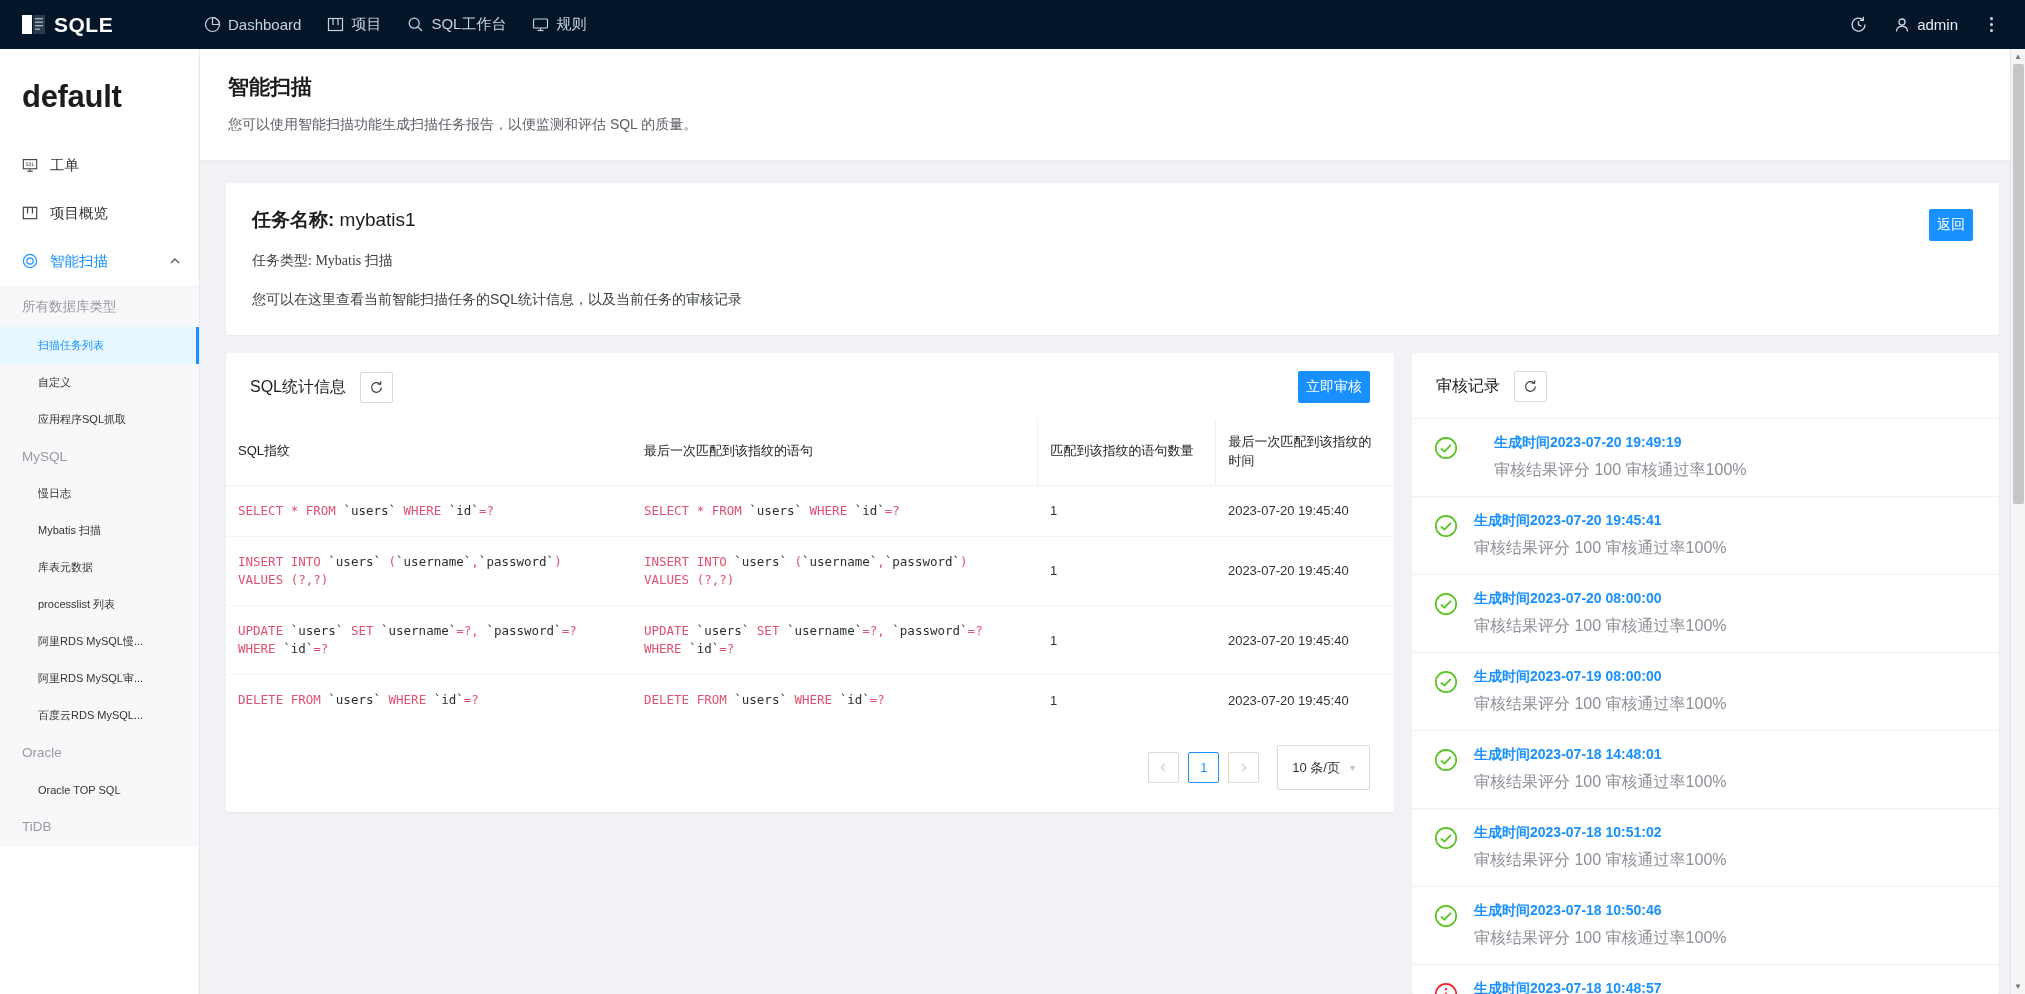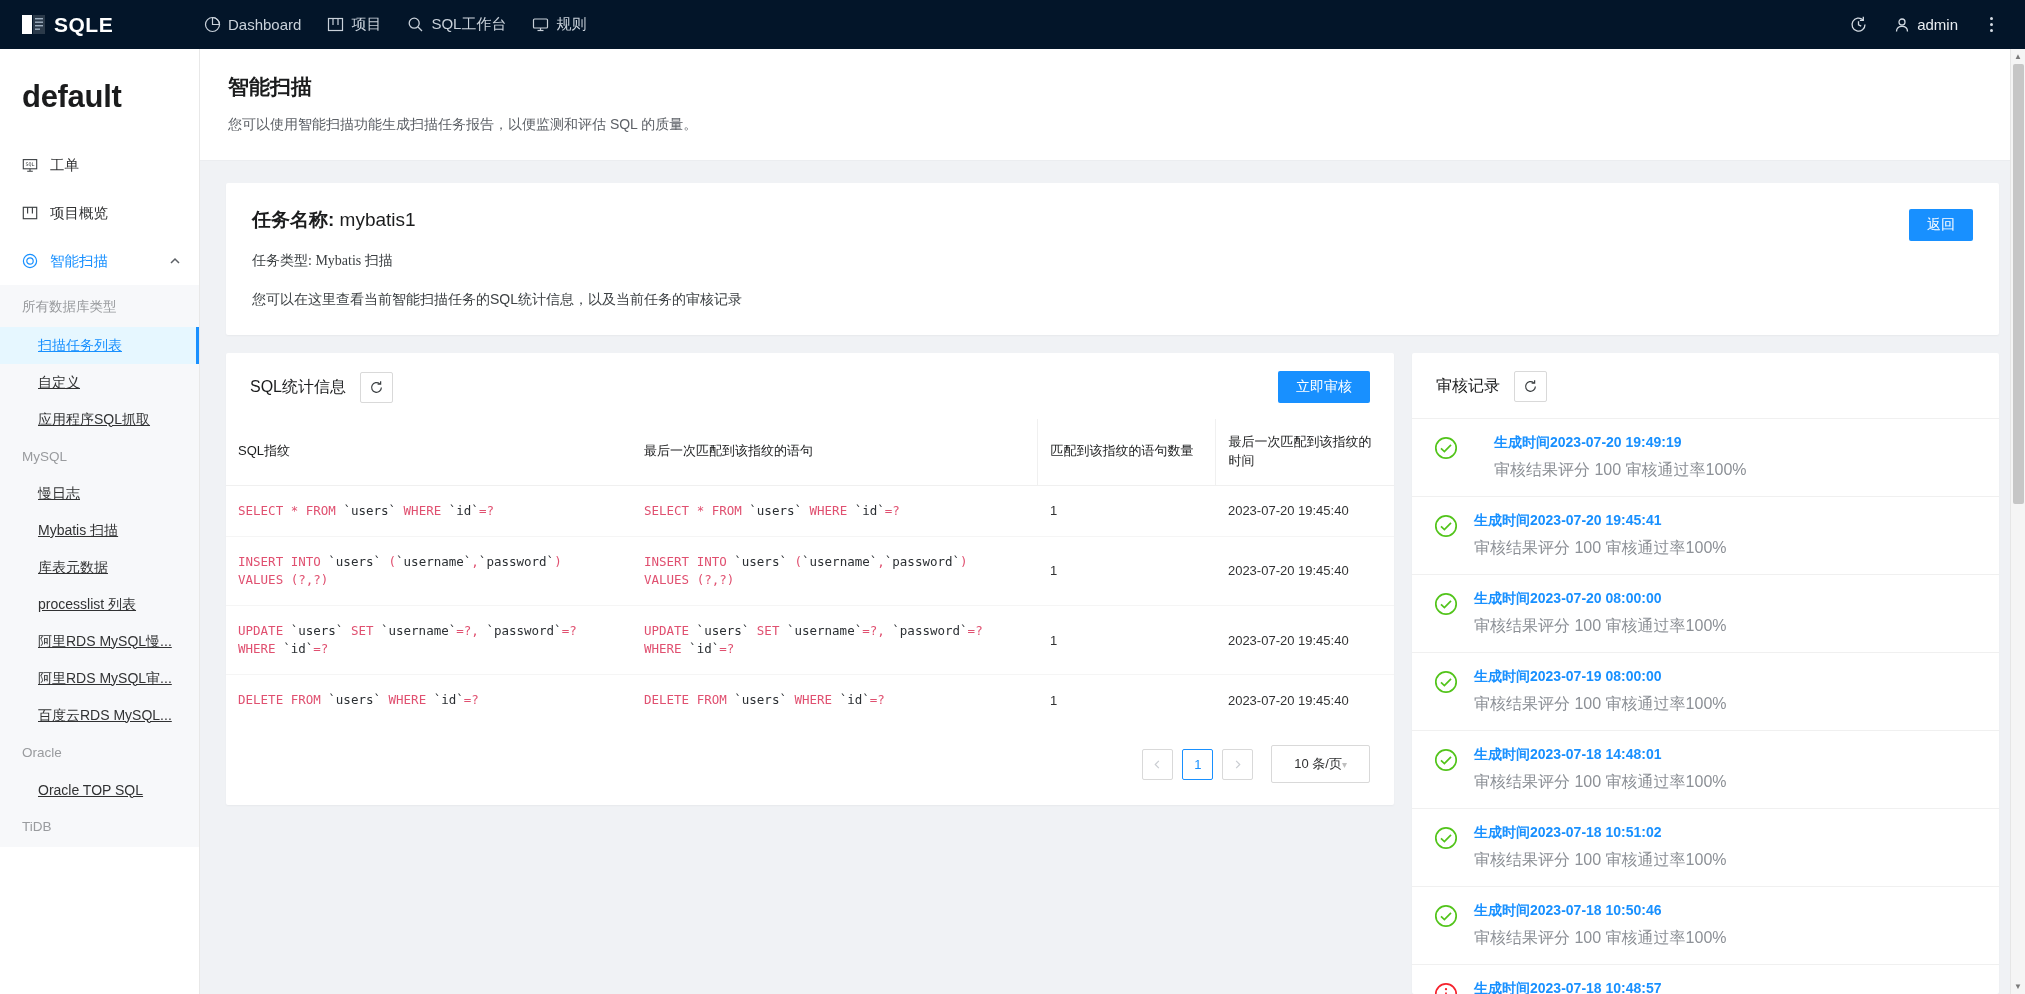--- a/index.html
+++ b/index.html
@@ -43,22 +43,22 @@
     height: 48px; display: flex; align-items: center; gap: 12px;
     padding: 0 18px 0 22px; font-size: 14.5px; color: #313233; cursor: pointer;
   }
   .menu-row .mi { width: 16px; height: 16px; flex: 0 0 16px; display: block; }
   .menu-row.active { color: #1890ff; }
   .menu-row .caret { margin-left: auto; }
   .submenu { background: #f7f8fa; padding: 2px 0; }
   .group-label { font-size: 13.5px; color: #999b9e; padding: 11px 0 11px 22px; }
   .sub-row {
     height: 37px; display: flex; align-items: center;
-    padding-left: 38px; font-size: 14px; color: #313233; cursor: pointer;
-    position: relative; white-space: nowrap; text-decoration: underline;
+    padding-left: 38px; font-size: 11px; color: #313233; cursor: pointer;
+    position: relative; white-space: nowrap;
   }
   .sub-row.selected { background: #e6f7ff; color: #1890ff; }
   .sub-row.selected::after {
     content: ""; position: absolute; right: 0; top: 0; bottom: 0; width: 3px; background: #1890ff;
   }
 
   
   .main { flex: 1 1 auto; min-width: 0; display: flex; flex-direction: column; background: #f0f2f5; overflow: hidden; }
   .page-head { background: #fff; padding: 24px 28px 26px 28px; border-bottom: 1px solid #ebedf0; }
   .page-title { font-size: 21px; font-weight: bold; color: #1b1c1d; }
@@ -72,21 +72,21 @@
   .task-card { padding: 24px 26px 26px 26px; position: relative; }
   .task-name { font-size: 19px; color: #1b1c1d; }
   .task-name b { font-weight: bold; }
   .task-name span.val { font-weight: normal; }
   .task-line { font-size: 14px; color: #3c4043; margin-top: 19px; font-family: Liberation Serif, serif; }
   .task-line2 { font-size: 14px; color: #3c4043; margin-top: 21px; }
   .btn {
     border: none; border-radius: 2px; cursor: pointer;
     font-family: "Liberation Sans", sans-serif;
   }
-  .btn-primary { background: #1890ff; color: #fff; font-size: 14px; padding: 7px 18px; }
+  .btn-primary { background: #1890ff; color: #fff; font-size: 14px; padding: 7px 8px; }
   .back-btn { position: absolute; top: 26px; right: 26px; }
 
   .cols { display: flex; gap: 18px; margin-top: 18px; flex: 1 1 auto; min-height: 0; }
   .col-left { flex: 1 1 auto; min-width: 0; display: flex; flex-direction: column; }
   .col-right { width: 587px; flex: 0 0 587px; display: flex; flex-direction: column; }
 
   .card-hd { display: flex; align-items: center; padding: 18px 24px 16px 24px; }
   .card-hd-title { font-size: 16px; color: #1b1c1d; }
   .icon-btn {
     width: 33px; height: 31px; border: 1px solid #d9d9d9; background: #fff;
@@ -113,22 +113,22 @@
   }
   .kw { color: #e05070; }
   .pager { display: flex; justify-content: flex-end; align-items: center; gap: 9px; padding: 20px 24px 22px 24px; }
   .pg-btn {
     min-width: 31px; height: 31px; border: 1px solid #d9d9d9; background: #fff;
     border-radius: 2px; display: flex; align-items: center; justify-content: center;
     font-size: 13px; color: #c9ccd1; cursor: pointer;
   }
   .pg-btn.cur { border-color: #1890ff; color: #1890ff; }
   .pg-size {
-    height: 38px; border: 1px solid #d9d9d9; border-radius: 2px; background: #fff;
-    display: flex; align-items: center; padding: 0 22px; font-size: 13px;
+    height: 45px; border: 1px solid #d9d9d9; border-radius: 2px; background: #fff;
+    display: flex; align-items: center; gap: 10px; padding: 0 14px; font-size: 13px;
     color: #313233; cursor: pointer; margin-left: 9px;
   }
   .pg-size .cv { color: #bfbfbf; font-size: 10px; }
 
   
   .audit-card { display: flex; flex-direction: column; min-height: 0; flex: 1 1 auto; }
   .audit-list { overflow: hidden; flex: 1 1 auto; }
   .audit-item {
     display: flex; gap: 16px; padding: 15px 22px 15px 22px;
     border-top: 1px solid #f0f0f0; align-items: flex-start;

